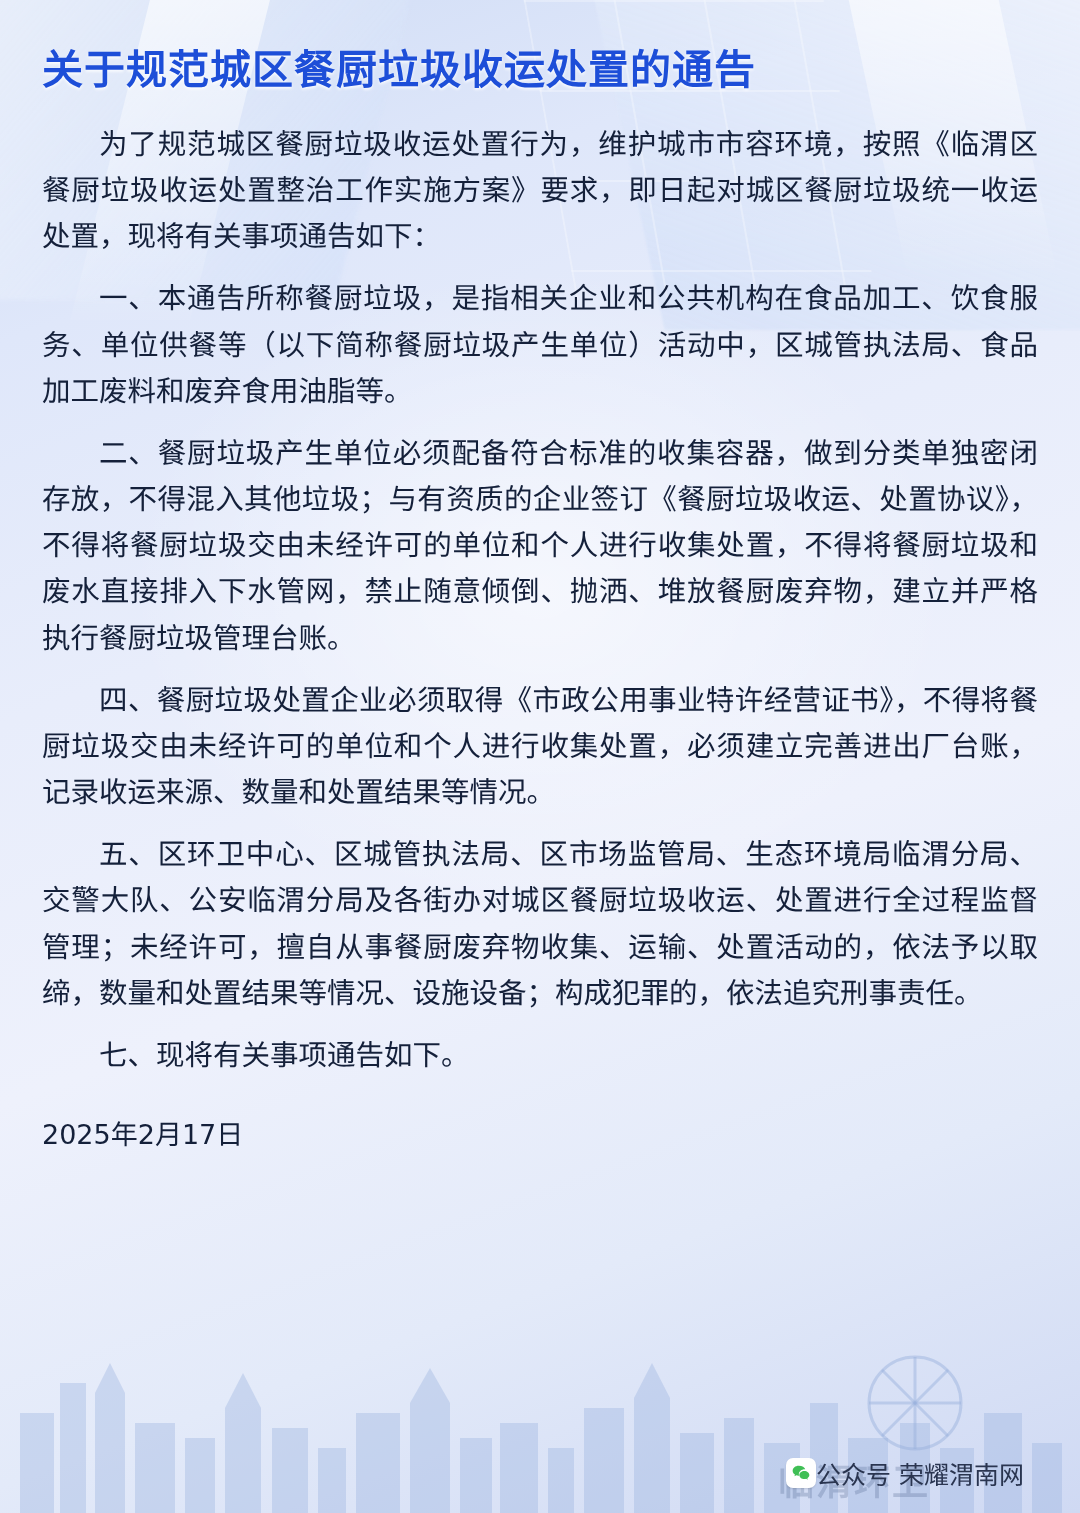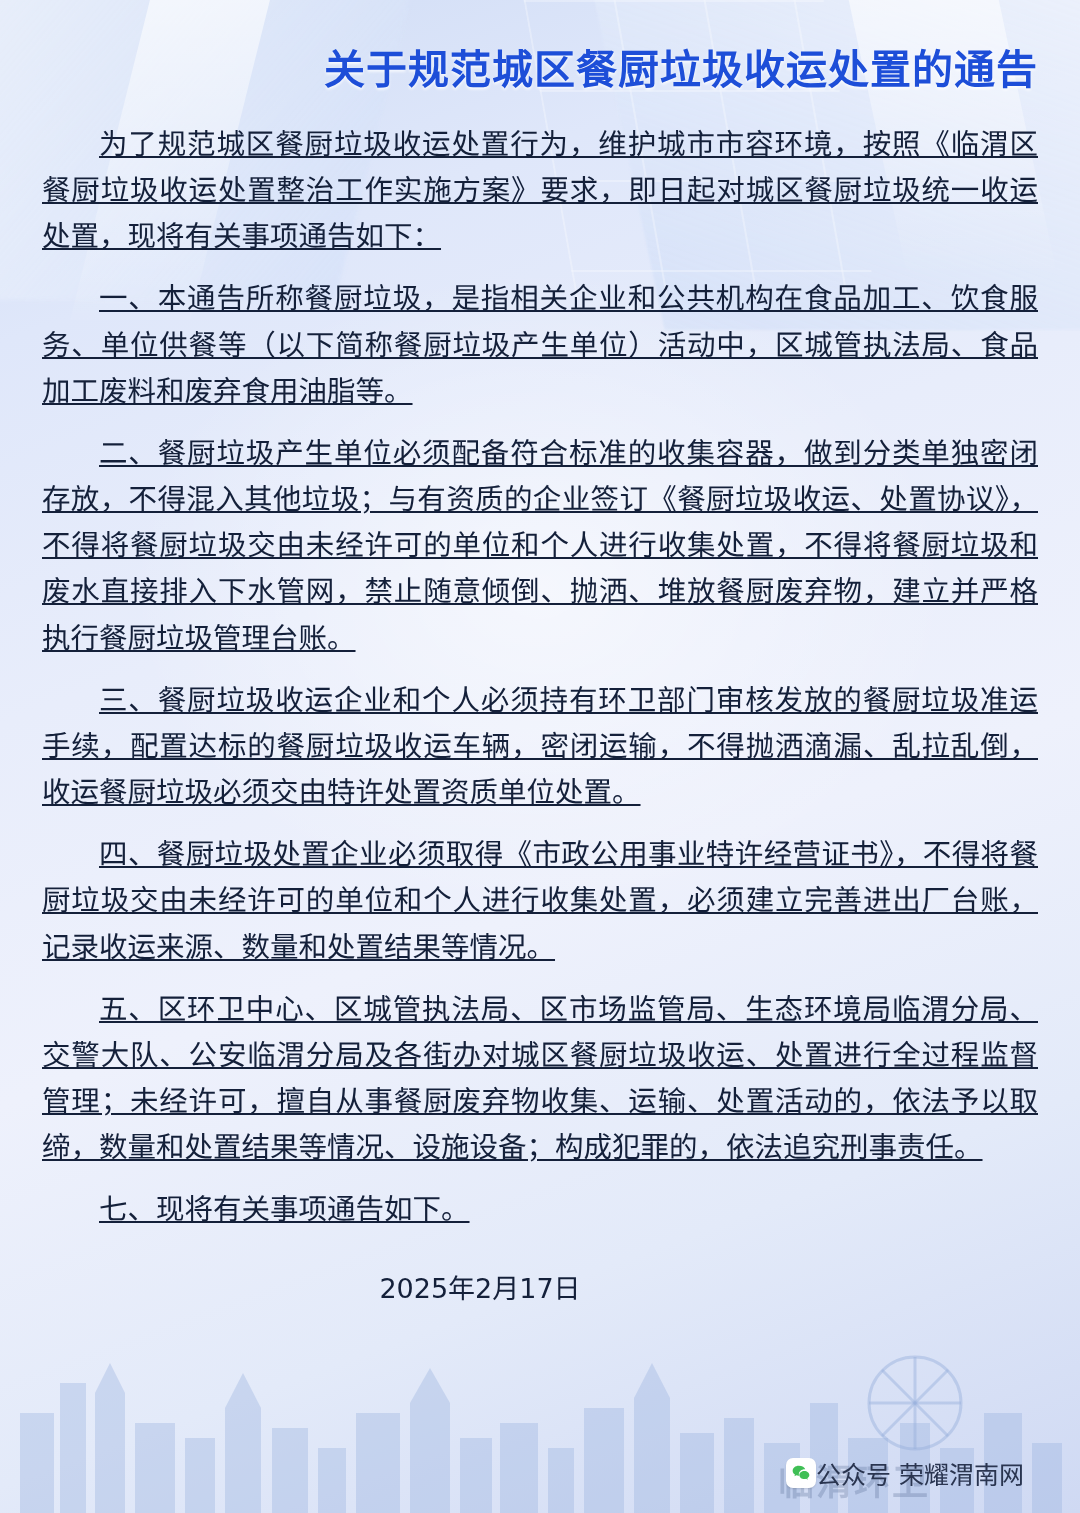--- a/index.html
+++ b/index.html
@@ -82,44 +82,43 @@
   }
 
   .content {
     position: relative;
     z-index: 5;
     padding: 0 42px;
   }
 
   .title {
     margin: 36px 0 26px;
-    text-align: right;
+    text-align: left;
     font-size: 41px;
     font-weight: bold;
     letter-spacing: 1px;
     color: #1d4ed8;
     text-shadow: 0 2px 3px rgba(255,255,255,0.8);
     font-family: "DejaVu Sans", "Liberation Sans", sans-serif;
   }
 
   .body-text p {
     margin: 0 0 16px;
     font-size: 28.5px;
     line-height: 1.62;
     color: #14203a;
     text-indent: 2em;
     text-align: justify;
     font-family: "DejaVu Sans", "Liberation Sans", sans-serif;
-    text-decoration: underline;
   }
 
   .date-line {
     margin-top: 34px;
     padding-right: 120px;
-    text-align: center;
+    text-align: left;
     font-size: 27px;
     color: #14203a;
     font-family: "DejaVu Sans", "Liberation Sans", sans-serif;
   }
 
   .footer-brand {
     position: absolute;
     right: 56px;
     bottom: 22px;
     z-index: 6;
@@ -202,21 +201,20 @@
     </g>
   </svg>
 
   <div class="content">
     <h1 class="title">关于规范城区餐厨垃圾收运处置的通告</h1>
 
     <div class="body-text">
       <p>为了规范城区餐厨垃圾收运处置行为，维护城市市容环境，按照《临渭区餐厨垃圾收运处置整治工作实施方案》要求，即日起对城区餐厨垃圾统一收运处置，现将有关事项通告如下：</p>
       <p>一、本通告所称餐厨垃圾，是指相关企业和公共机构在食品加工、饮食服务、单位供餐等（以下简称餐厨垃圾产生单位）活动中，区城管执法局、食品加工废料和废弃食用油脂等。</p>
       <p>二、餐厨垃圾产生单位必须配备符合标准的收集容器，做到分类单独密闭存放，不得混入其他垃圾；与有资质的企业签订《餐厨垃圾收运、处置协议》，不得将餐厨垃圾交由未经许可的单位和个人进行收集处置，不得将餐厨垃圾和废水直接排入下水管网，禁止随意倾倒、抛洒、堆放餐厨废弃物，建立并严格执行餐厨垃圾管理台账。</p>
-      <p>三、餐厨垃圾收运企业和个人必须持有环卫部门审核发放的餐厨垃圾准运手续，配置达标的餐厨垃圾收运车辆，密闭运输，不得抛洒滴漏、乱拉乱倒，收运餐厨垃圾必须交由特许处置资质单位处置。</p>
       <p>四、餐厨垃圾处置企业必须取得《市政公用事业特许经营证书》，不得将餐厨垃圾交由未经许可的单位和个人进行收集处置，必须建立完善进出厂台账，记录收运来源、数量和处置结果等情况。</p>
       <p>五、区环卫中心、区城管执法局、区市场监管局、生态环境局临渭分局、交警大队、公安临渭分局及各街办对城区餐厨垃圾收运、处置进行全过程监督管理；未经许可，擅自从事餐厨废弃物收集、运输、处置活动的，依法予以取缔，数量和处置结果等情况、设施设备；构成犯罪的，依法追究刑事责任。</p>
       <p>七、现将有关事项通告如下。</p>
     </div>
 
     <div class="date-line">2025年2月17日</div>
   </div>
 
   <div class="watermark">临渭环卫</div>
 

